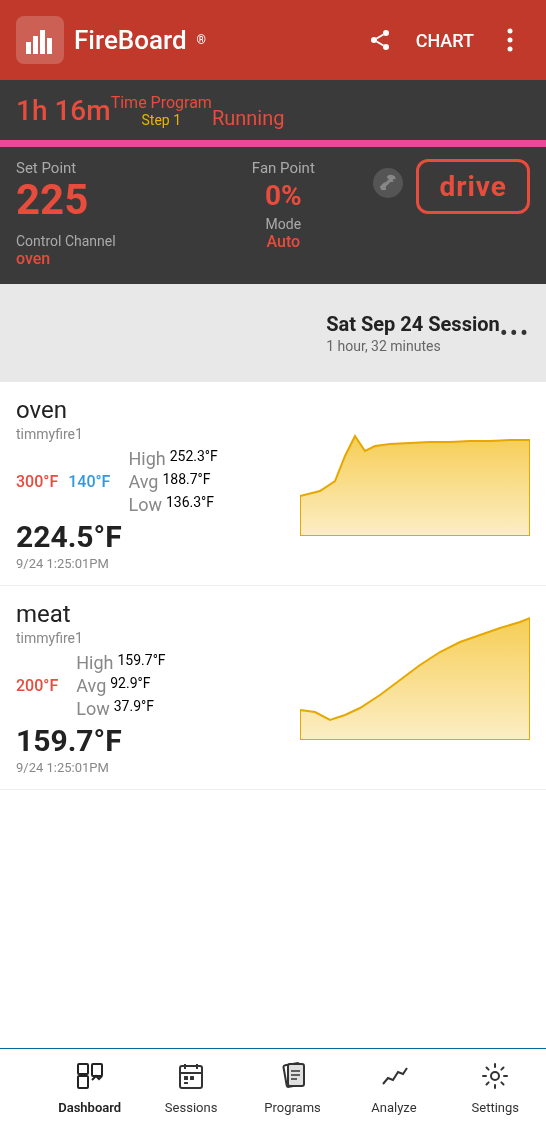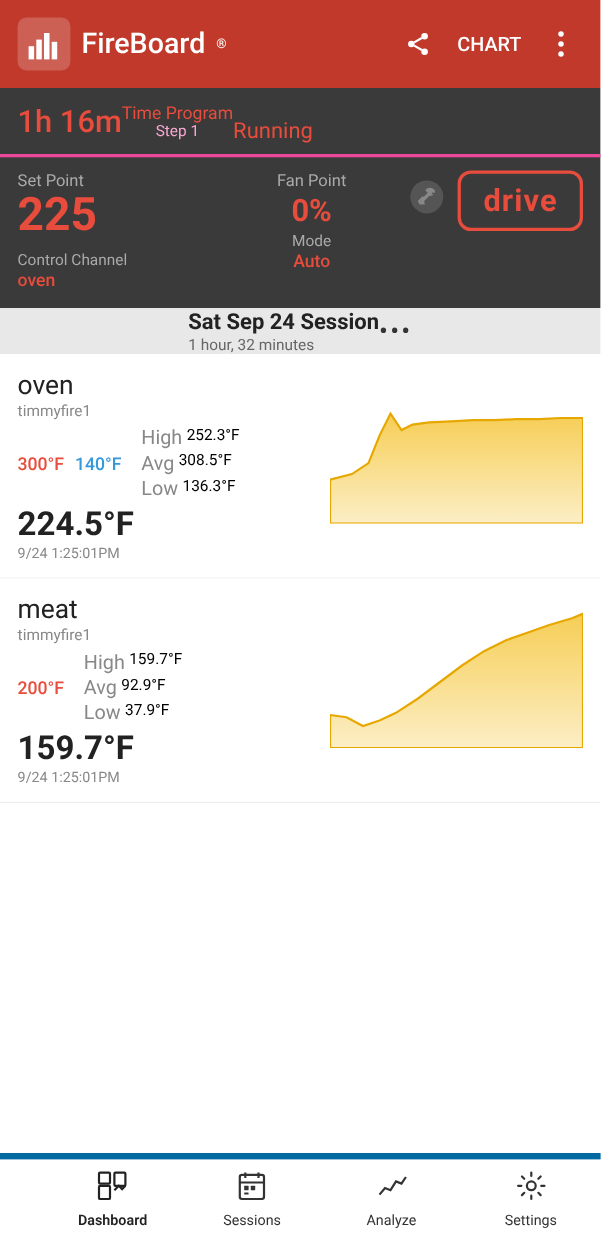--- a/index.html
+++ b/index.html
@@ -83,35 +83,35 @@
       font-weight: 500;
     }
     .time-program {
       text-align: center;
     }
     .time-program-title {
       color: #e74c3c;
       font-size: 16px;
     }
     .time-program-step {
-      color: #f9a8d4;
+      color: #eab308;
       font-size: 14px;
     }
     .running-status {
       color: #e74c3c;
       font-size: 20px;
       font-weight: 400;
       margin-top: 16px;
     }
 
     
     .control-panel {
       background: #3a3a3a;
       padding: 12px 16px 16px 16px;
-      border-top: 3px solid #ec4899;
+      border-top: 7px solid #ec4899;
     }
     .control-row {
       display: flex;
       align-items: flex-start;
       justify-content: space-between;
     }
     .control-left {
       flex: 1;
     }
     .control-mid {
@@ -170,24 +170,24 @@
     }
     .wrench-icon {
       color: #888;
       font-size: 28px;
       cursor: pointer;
     }
 
     
     .session-header {
       background: #e8e8e8;
-      padding: 0 16px;
-      display: flex;
-      align-items: center;
-      justify-content: center;
+      padding: 28px 16px;
+      display: flex;
+      align-items: center;
+      justify-content: flex-end;
     }
     .session-title {
       font-size: 20px;
       font-weight: 700;
       color: #222;
     }
     .session-subtitle {
       font-size: 14px;
       color: #666;
       margin-top: 2px;
@@ -277,21 +277,21 @@
     }
 
     
     .bottom-nav {
       position: fixed;
       bottom: 0;
       left: 0;
       width: 546px;
       height: 80px;
       background: #fff;
-      border-top: 6px solid #0369a1;
+      border-top: 1px solid #0369a1;
       display: flex;
       align-items: center;
       justify-content: space-around;
       padding-left: 39px;
     }
     .nav-item {
       display: flex;
       flex-direction: column;
       align-items: center;
       gap: 4px;
@@ -402,21 +402,21 @@
     <div class="channel-temps-row">
       <span class="temp-set-red">300°F</span>
       <span class="temp-set-blue">140°F</span>
       <div class="temp-stats">
         <div class="temp-stat-row">
           <span class="temp-stat-label">High</span>
           <span class="temp-stat-value">252.3°F</span>
         </div>
         <div class="temp-stat-row">
           <span class="temp-stat-label">Avg</span>
-          <span class="temp-stat-value">308.5°F</span>
+          <span class="temp-stat-value">188.7°F</span>
         </div>
         <div class="temp-stat-row">
           <span class="temp-stat-label">Low</span>
           <span class="temp-stat-value">136.3°F</span>
         </div>
       </div>
     </div>
     <div class="current-temp">224.5°F</div>
     <div class="timestamp">9/24 1:25:01PM</div>
   </div>
@@ -496,20 +496,32 @@
         <rect x="7" y="14" width="4" height="4" rx="0.5" fill="#333"></rect>
         <rect x="13" y="14" width="4" height="4" rx="0.5" fill="#333"></rect>
         <rect x="7" y="20" width="4" height="2" rx="0.5" fill="#333"></rect>
       </svg>
     </div>
     <span class="nav-label">Sessions</span>
   </div>
   <div class="nav-item">
     <div class="nav-icon">
       <svg width="28" height="28" viewBox="0 0 28 28" fill="none">
+        <rect x="6" y="2" width="16" height="22" rx="2" fill="none" stroke="#333" stroke-width="2" transform="rotate(-10 14 13)"></rect>
+        <rect x="9" y="2" width="16" height="22" rx="2" fill="#e0e0e0" stroke="#333" stroke-width="2"></rect>
+        <line x1="12" y1="9" x2="21" y2="9" stroke="#333" stroke-width="1.5"></line>
+        <line x1="12" y1="13" x2="21" y2="13" stroke="#333" stroke-width="1.5"></line>
+        <line x1="12" y1="17" x2="18" y2="17" stroke="#333" stroke-width="1.5"></line>
+      </svg>
+    </div>
+    <span class="nav-label">Programs</span>
+  </div>
+  <div class="nav-item">
+    <div class="nav-icon">
+      <svg width="28" height="28" viewBox="0 0 28 28" fill="none">
         <polyline points="3,22 8,16 13,18 18,10 23,12 27,6" stroke="#333" stroke-width="2" fill="none"></polyline>
       </svg>
     </div>
     <span class="nav-label">Analyze</span>
   </div>
   <div class="nav-item">
     <div class="nav-icon">
       <svg width="28" height="28" viewBox="0 0 28 28" fill="none">
         <circle cx="14" cy="14" r="4" fill="none" stroke="#333" stroke-width="2"></circle>
         <path d="M14 2 L14 5 M14 23 L14 26 M2 14 L5 14 M23 14 L26 14 M5.5 5.5 L7.6 7.6 M20.4 20.4 L22.5 22.5 M22.5 5.5 L20.4 7.6 M7.6 20.4 L5.5 22.5" stroke="#333" stroke-width="2" stroke-linecap="round"></path>

